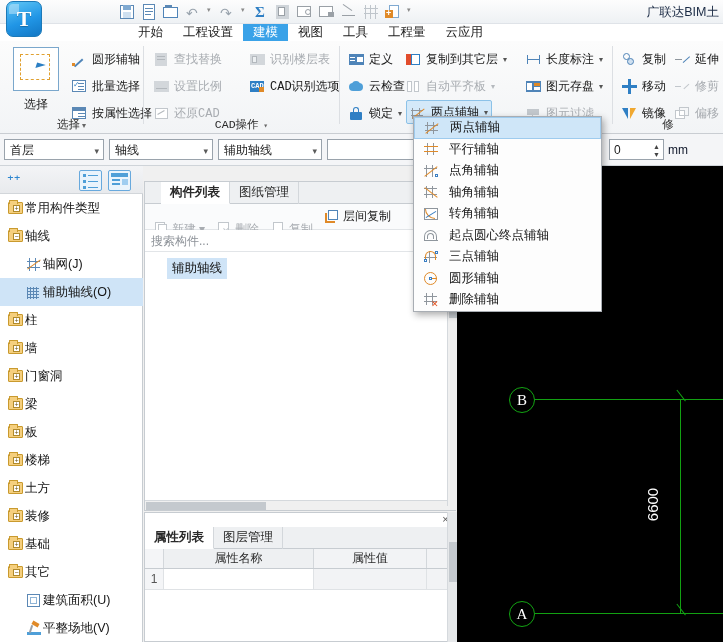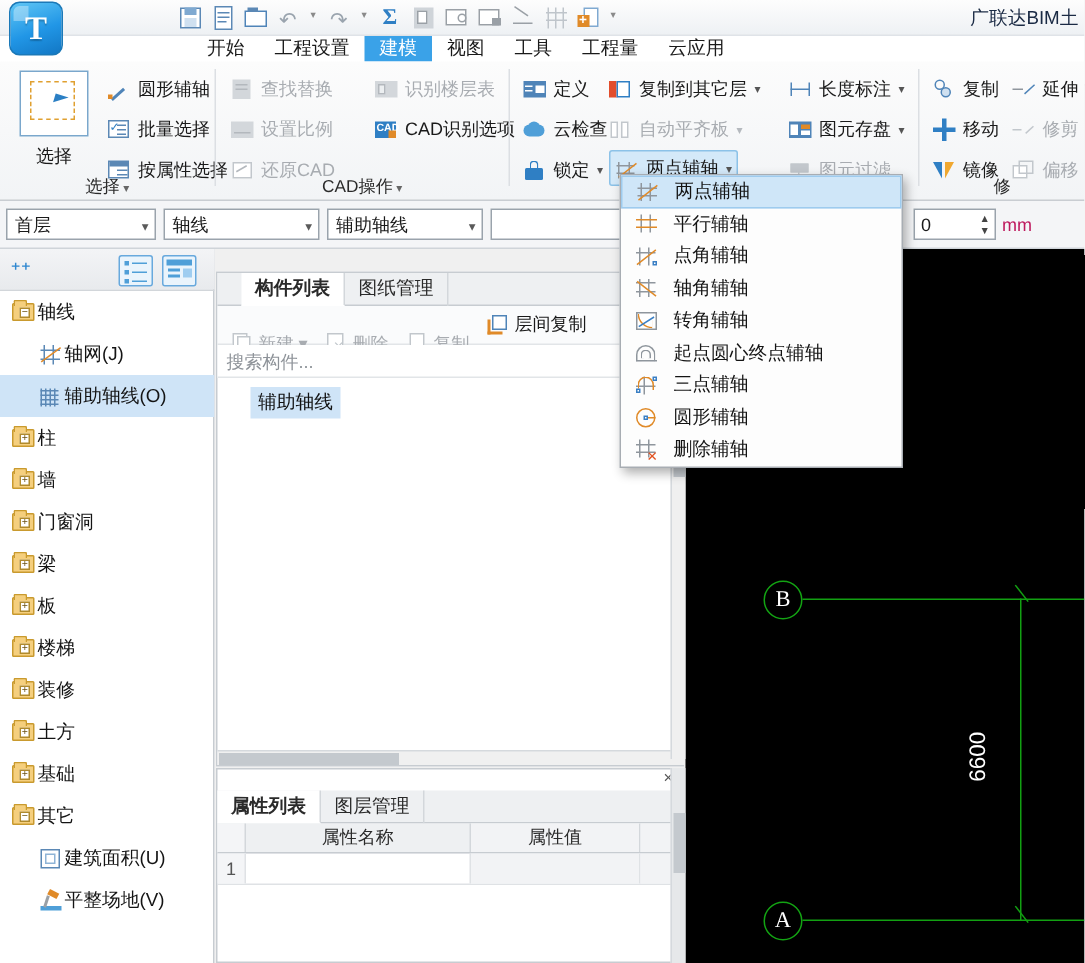--- a/index.html
+++ b/index.html
@@ -122,21 +122,21 @@
   }
   .spin {
     position:absolute; top:5px; left:609px; width:55px; height:21px;
     background:#fff; border:1px solid #9aa3ac; font-size:12px;
     padding:2px 14px 0 4px; line-height:17px; color:#1a1a1a;
   }
   .spin .up,.spin .dn{
     position:absolute; right:3px; font-size:7px; color:#444; line-height:7px;
   }
   .spin .up{ top:3px; } .spin .dn{ top:11px; }
-  .unit { position:absolute; left:668px; top:9px; font-size:12px; color:#be185d; }
+  .unit { position:absolute; left:668px; top:9px; font-size:12px; color:#0f172a; }
 
   
   .sidebar {
     position:absolute; left:0; top:166px; width:143px; height:476px;
     background:#fff; border-right:1px solid #c7ccd1;
   }
   .sbhead {
     position:absolute; left:0; top:0; width:143px; height:28px;
     background:linear-gradient(#f3f4f6,#e8eaed); border-bottom:1px solid #d2d6da;
   }
@@ -393,21 +393,21 @@
           <span class="bar" style="left:2px;top:3px;width:13px;height:3px;"></span>
           <span class="bar" style="left:7px;top:8px;width:7px;height:1px;"></span>
           <span class="bar" style="left:7px;top:11px;width:7px;height:1px;"></span>
         </span>
         <span>按属性选择</span>
       </div>
       <div class="glabel gdd">选择</div>
     </div>
     <div class="gsep" style="left:143px;"></div>
 
-    <div class="rgroup" style="left:144px;width:195px;">
+    <div class="rgroup" style="left:144px;width:195px;font-family:Liberation Mono, monospace;">
       <div class="smallbtn disabled" style="left:6px;top:6px;">
         <span class="si">
           <span class="gb" style="left:2px;top:2px;width:12px;height:13px;background:#d3d7db;"></span>
           <span class="bar" style="left:4px;top:5px;width:8px;height:1px;background:#b3b8bd;"></span>
           <span class="bar" style="left:4px;top:8px;width:8px;height:1px;background:#b3b8bd;"></span>
         </span>
         <span>查找替换</span>
       </div>
       <div class="smallbtn disabled" style="left:102px;top:6px;">
         <span class="si">
@@ -600,20 +600,28 @@
       <div class="tgl" style="left:108px;">
         <span class="bar" style="left:2px;top:2px;width:17px;height:4px;background:#4f9fd8;"></span>
         <span class="bar" style="left:3px;top:8px;width:8px;height:1.6px;background:#4f9fd8;"></span>
         <span class="bar" style="left:3px;top:12px;width:8px;height:1.6px;background:#4f9fd8;"></span>
         <span class="bar" style="left:13px;top:8px;width:6px;height:6px;background:#9fcdf0;"></span>
       </div>
     </div>
 
     <div class="tree">
 
+      <div class="trow" style="padding-left:8px;">
+        <span class="tic">
+            <span class="folder">
+              <span class="pm">+</span>
+            </span>
+          </span>
+        <span>常用构件类型</span>
+      </div>
 
       <div class="trow" style="padding-left:8px;">
         <span class="tic">
             <span class="folder">
               <span class="pm">−</span>
             </span>
           </span>
         <span>轴线</span>
       </div>
 
@@ -689,29 +697,29 @@
             </span>
           </span>
         <span>楼梯</span>
       </div>
       <div class="trow" style="padding-left:8px;">
         <span class="tic">
             <span class="folder">
               <span class="pm">+</span>
             </span>
           </span>
+        <span>土方</span>
+      </div>
+      <div class="trow" style="padding-left:8px;">
+        <span class="tic">
+            <span class="folder">
+              <span class="pm">+</span>
+            </span>
+          </span>
         <span>装修</span>
-      </div>
-      <div class="trow" style="padding-left:8px;">
-        <span class="tic">
-            <span class="folder">
-              <span class="pm">+</span>
-            </span>
-          </span>
-        <span>土方</span>
       </div>
       <div class="trow" style="padding-left:8px;">
         <span class="tic">
             <span class="folder">
               <span class="pm">+</span>
             </span>
           </span>
         <span>基础</span>
       </div>
 

